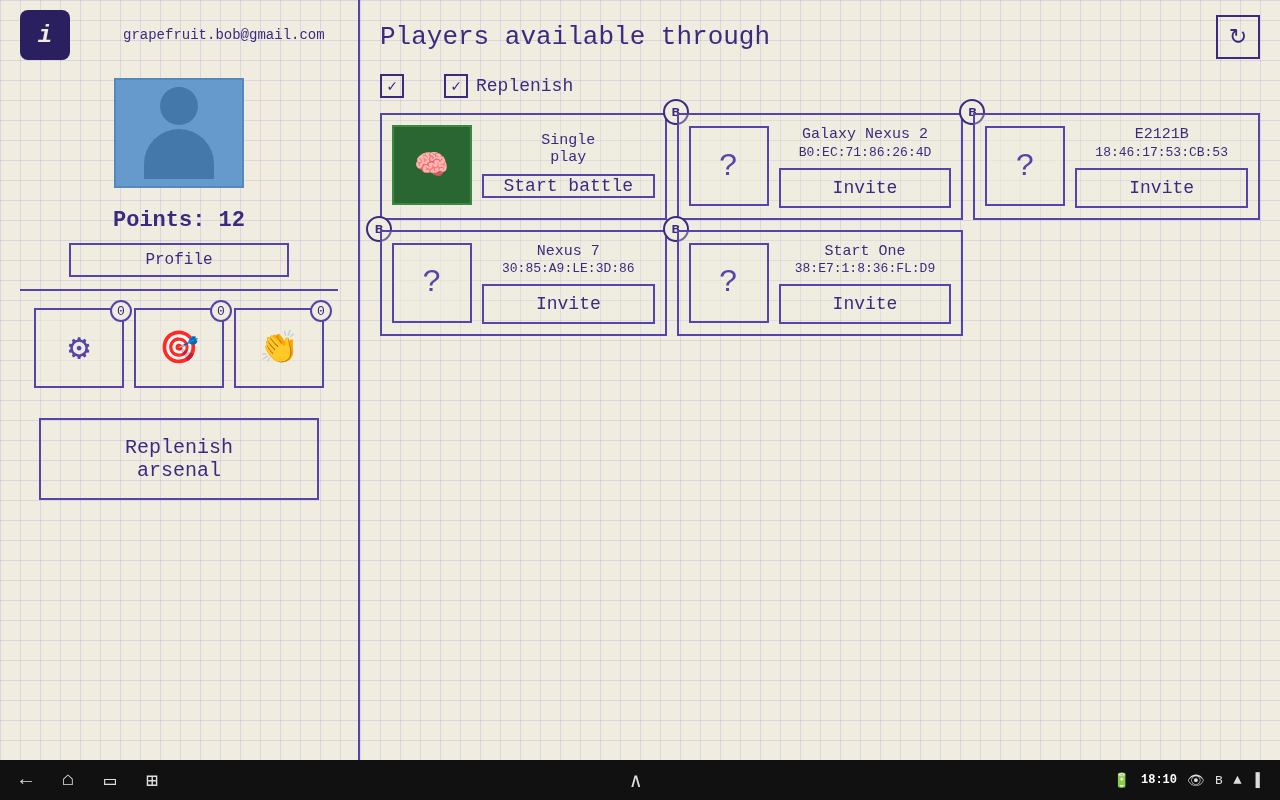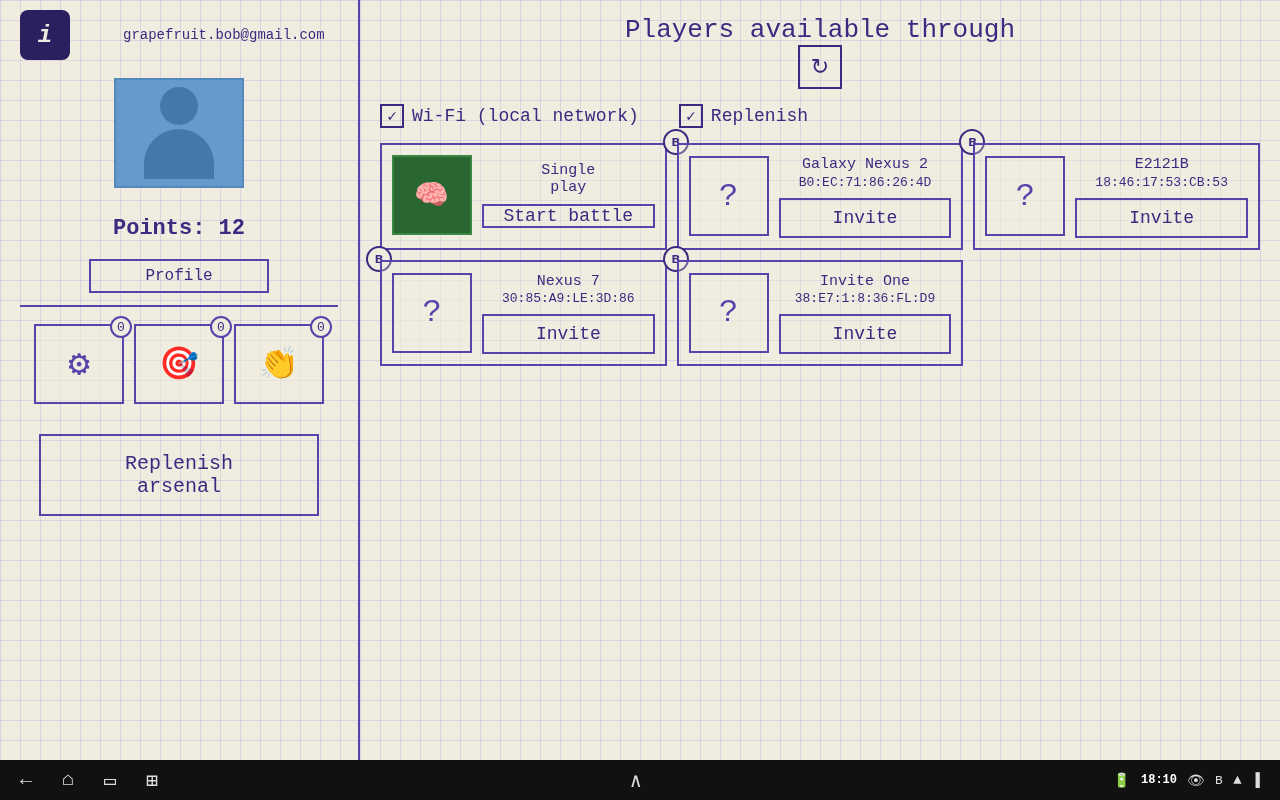--- a/index.html
+++ b/index.html
@@ -104,32 +104,32 @@
       height: 50px;
       background: #4477aa;
       border-radius: 35px 35px 0 0;
       margin-top: 4px;
     }
 
     .points-text {
       color: #3a2a80;
       font-size: 22px;
       font-weight: bold;
-      margin: 18px 0;
+      margin: 10px 0;
     }
 
     .profile-btn {
       border: 2px solid #5544aa;
       background: transparent;
       color: #3a2a80;
       padding: 6px 40px;
       font-size: 16px;
       cursor: pointer;
       font-family: 'Courier New', monospace;
-      width: 180px;
+      width: 220px;
     }
 
     .divider {
       width: 100%;
       border: none;
       border-top: 2px solid #5544aa;
       margin: 12px 0;
     }
 
     .items-row {
@@ -194,21 +194,20 @@
       padding: 15px 20px;
       position: relative;
       z-index: 1;
     }
 
     .top-bar {
       display: flex;
       align-items: center;
       justify-content: space-between;
       margin-bottom: 15px;
-      flex-direction: column;
     }
 
     .players-title {
       font-size: 26px;
       color: #3a2a80;
       font-family: 'Courier New', monospace;
     }
 
     .refresh-btn {
       width: 44px;
@@ -476,21 +475,20 @@
     <div class="top-bar">
       <span class="players-title">Players available through</span>
       <button class="refresh-btn">
         <span>↻</span>
       </button>
     </div>
 
     <div class="options-row">
       <label class="checkbox-label">
         <div class="checkbox-box">✓</div>
-        <span>Wi-Fi (local network)</span>
       </label>
       <label class="checkbox-label">
         <div class="checkbox-box">✓</div>
         <span>Replenish</span>
       </label>
     </div>
 
     <div class="players-grid">
 
       <div class="player-card">
@@ -554,21 +552,21 @@
       </div>
 
       <div class="card-wrapper">
         <div class="bluetooth-icon">ʙ</div>
         <div class="player-card">
           <div class="player-card-inner">
             <div class="player-thumb">
               <span class="qmark">?</span>
             </div>
             <div class="player-info">
-              <span class="player-name">Invite One</span>
+              <span class="player-name">Start One</span>
               <span class="player-mac">38:E7:1:8:36:FL:D9</span>
               <button class="invite-btn">Invite</button>
             </div>
           </div>
         </div>
       </div>
 
     </div>
   </div>
 </div>

